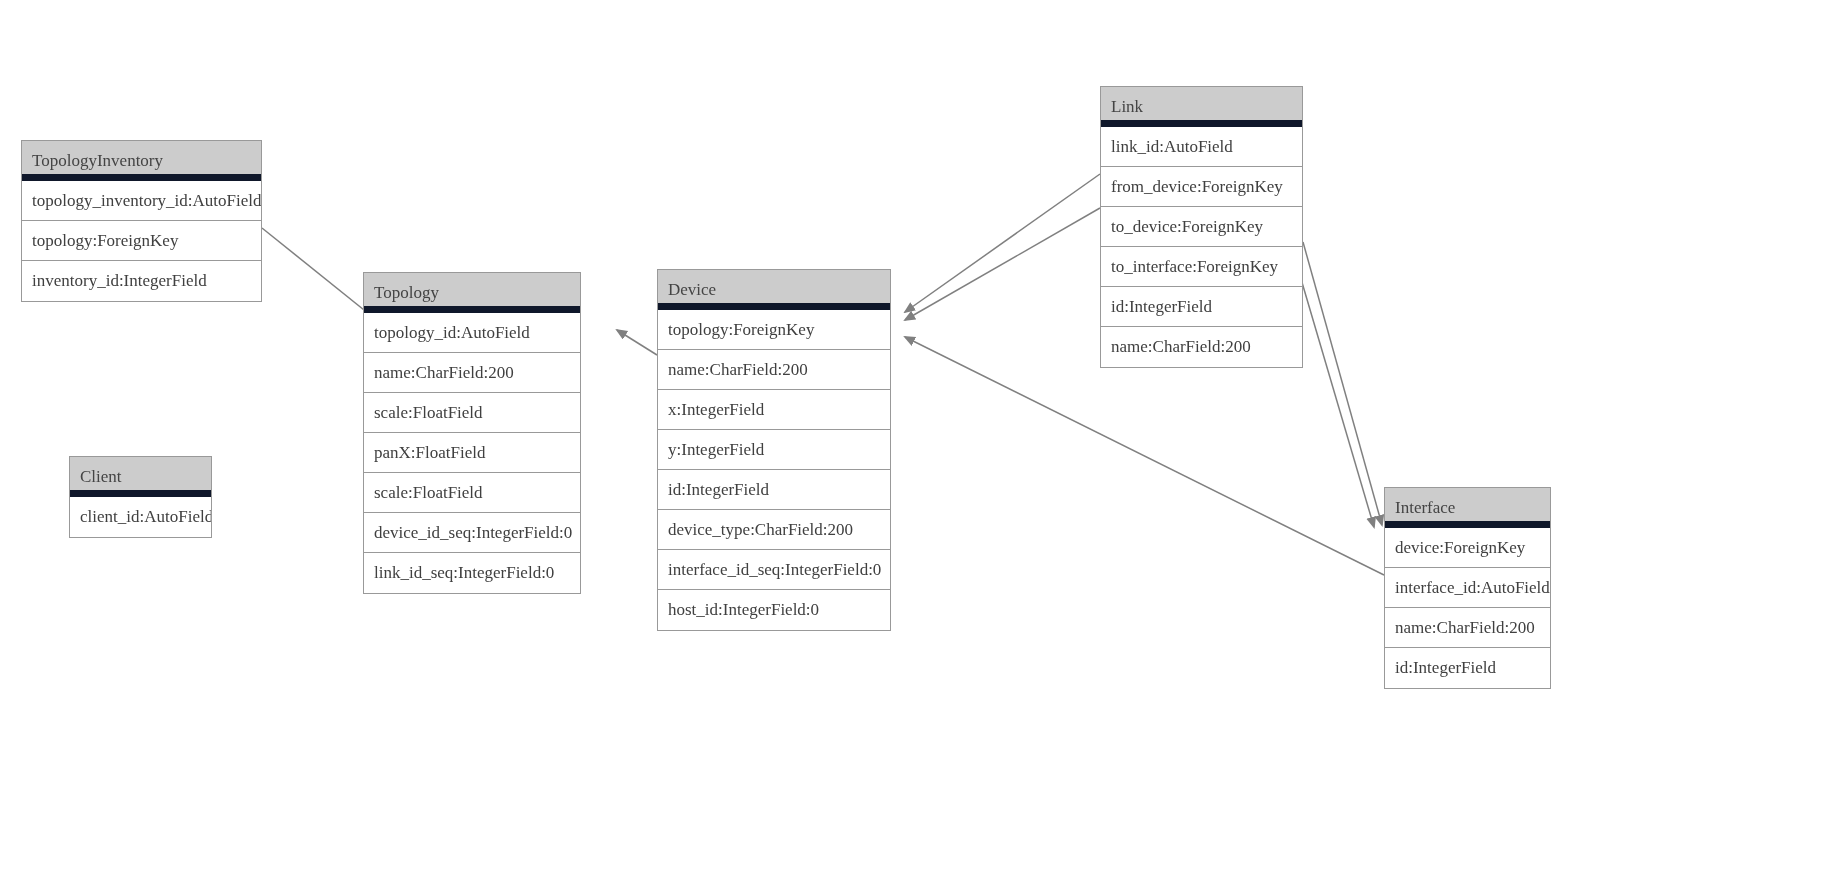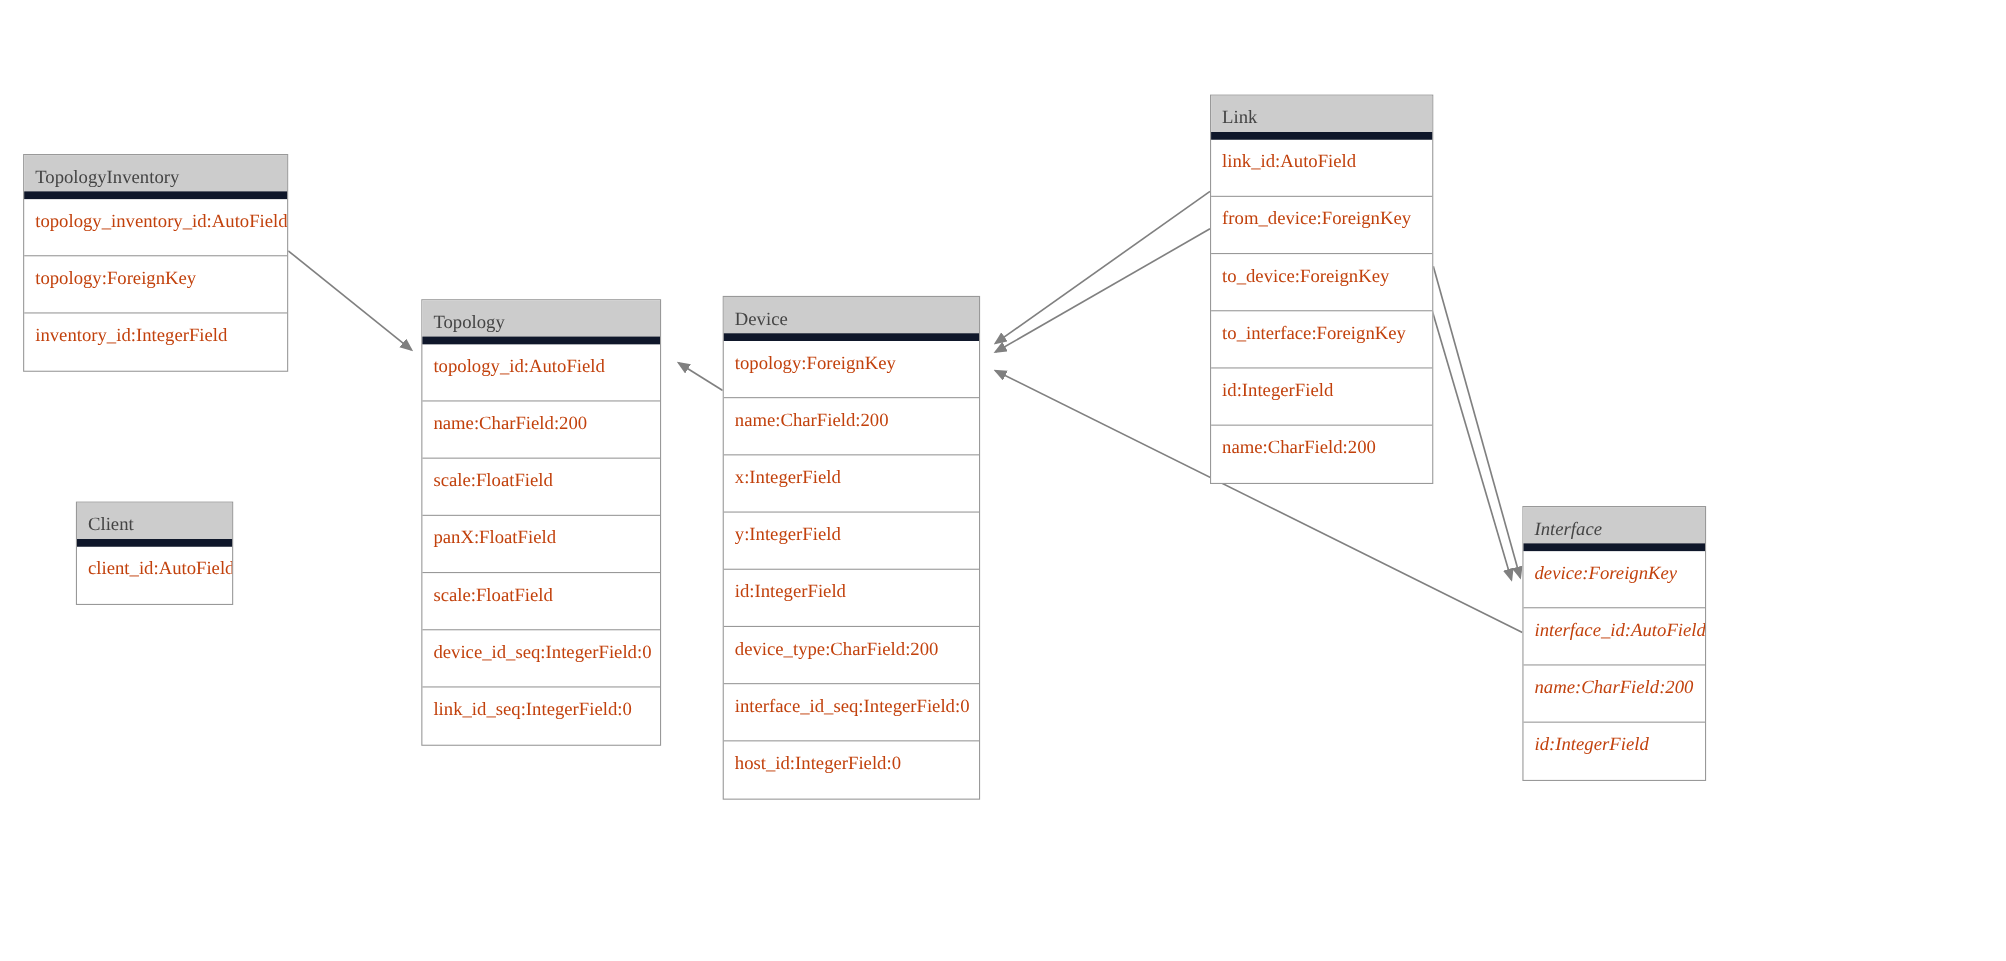--- a/index.html
+++ b/index.html
@@ -40,24 +40,24 @@
     font-size: 17px;
     line-height: 40px;
     height: 40px;
     padding: 0 10px;
     box-sizing: border-box;
     white-space: nowrap;
     overflow: hidden;
   }
   .field {
     border-bottom: 1px solid #999999;
-    color: #c2410c;
+    color: #404040;
     font-size: 17px;
     line-height: 40px;
-    height: 52px;
+    height: 40px;
     padding: 0 10px;
     box-sizing: border-box;
     white-space: nowrap;
     overflow: hidden;
   }
   .field:last-child {
     border-bottom: none;
   }
 </style>
 </head>
@@ -106,21 +106,21 @@
     <div class="field">topology_inventory_id:AutoField</div>
     <div class="field">topology:ForeignKey</div>
     <div class="field">inventory_id:IntegerField</div>
   </div>
 
   <div class="entity" style="left:69px; top:456px; width:143px;">
     <div class="entity-title">Client</div>
     <div class="field">client_id:AutoField</div>
   </div>
 
-  <div class="entity" style="left:383px; top:272px; width:218px;">
+  <div class="entity" style="left:363px; top:272px; width:218px;">
     <div class="entity-title">Topology</div>
     <div class="field">topology_id:AutoField</div>
     <div class="field">name:CharField:200</div>
     <div class="field">scale:FloatField</div>
     <div class="field">panX:FloatField</div>
     <div class="field">scale:FloatField</div>
     <div class="field">device_id_seq:IntegerField:0</div>
     <div class="field">link_id_seq:IntegerField:0</div>
   </div>
 
@@ -139,21 +139,21 @@
   <div class="entity" style="left:1100px; top:86px; width:203px;">
     <div class="entity-title">Link</div>
     <div class="field">link_id:AutoField</div>
     <div class="field">from_device:ForeignKey</div>
     <div class="field">to_device:ForeignKey</div>
     <div class="field">to_interface:ForeignKey</div>
     <div class="field">id:IntegerField</div>
     <div class="field">name:CharField:200</div>
   </div>
 
-  <div class="entity" style="left:1384px; top:460px; width:167px;font-style:italic;">
+  <div class="entity" style="left:1384px; top:487px; width:167px;">
     <div class="entity-title">Interface</div>
     <div class="field">device:ForeignKey</div>
     <div class="field">interface_id:AutoField</div>
     <div class="field">name:CharField:200</div>
     <div class="field">id:IntegerField</div>
   </div>
 
 </div>
 
 </body></html>

